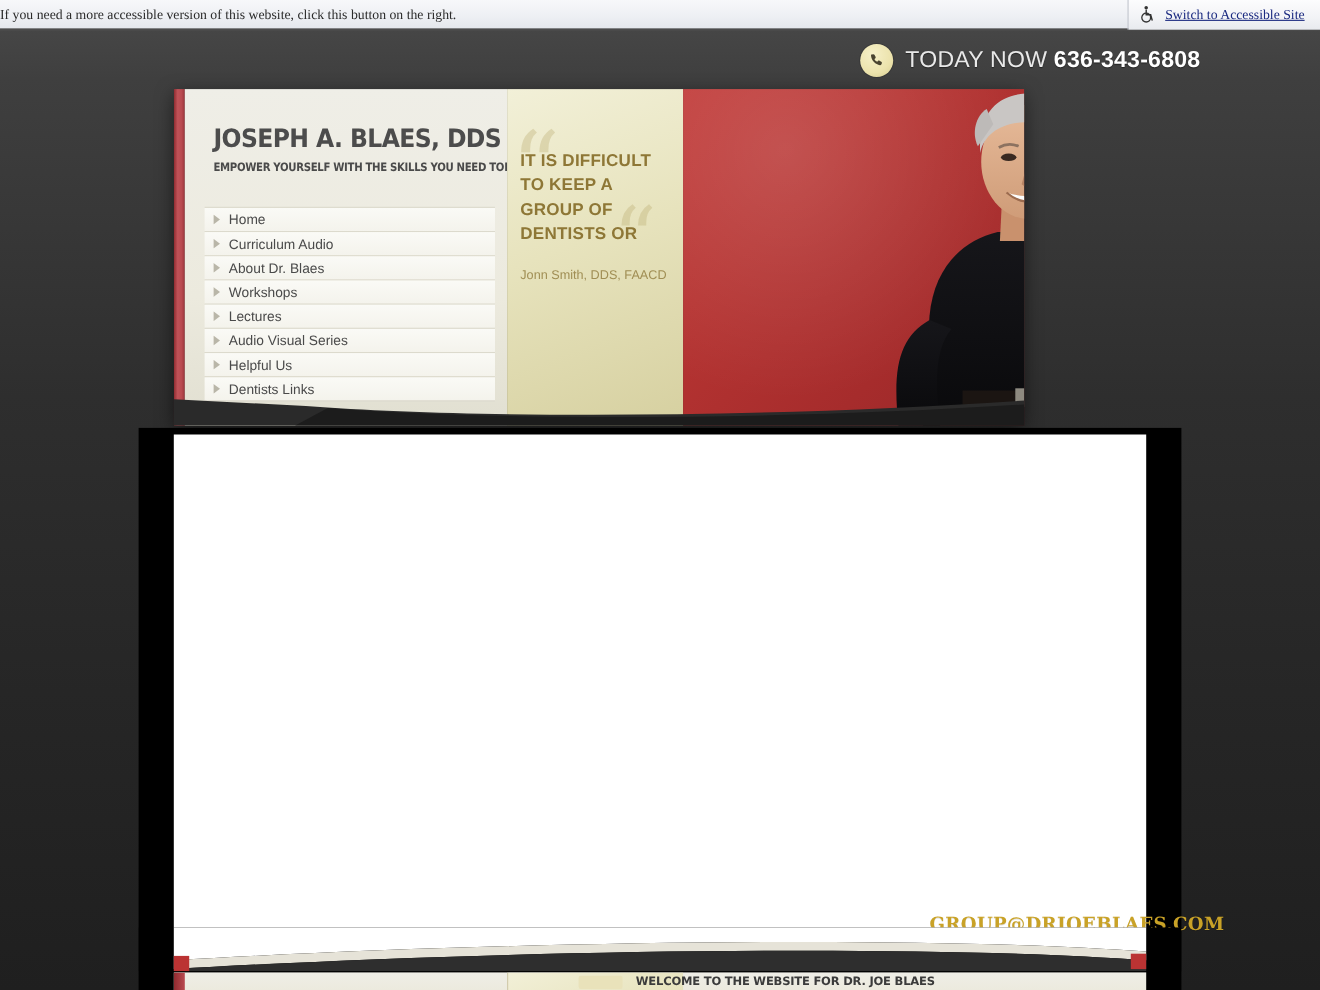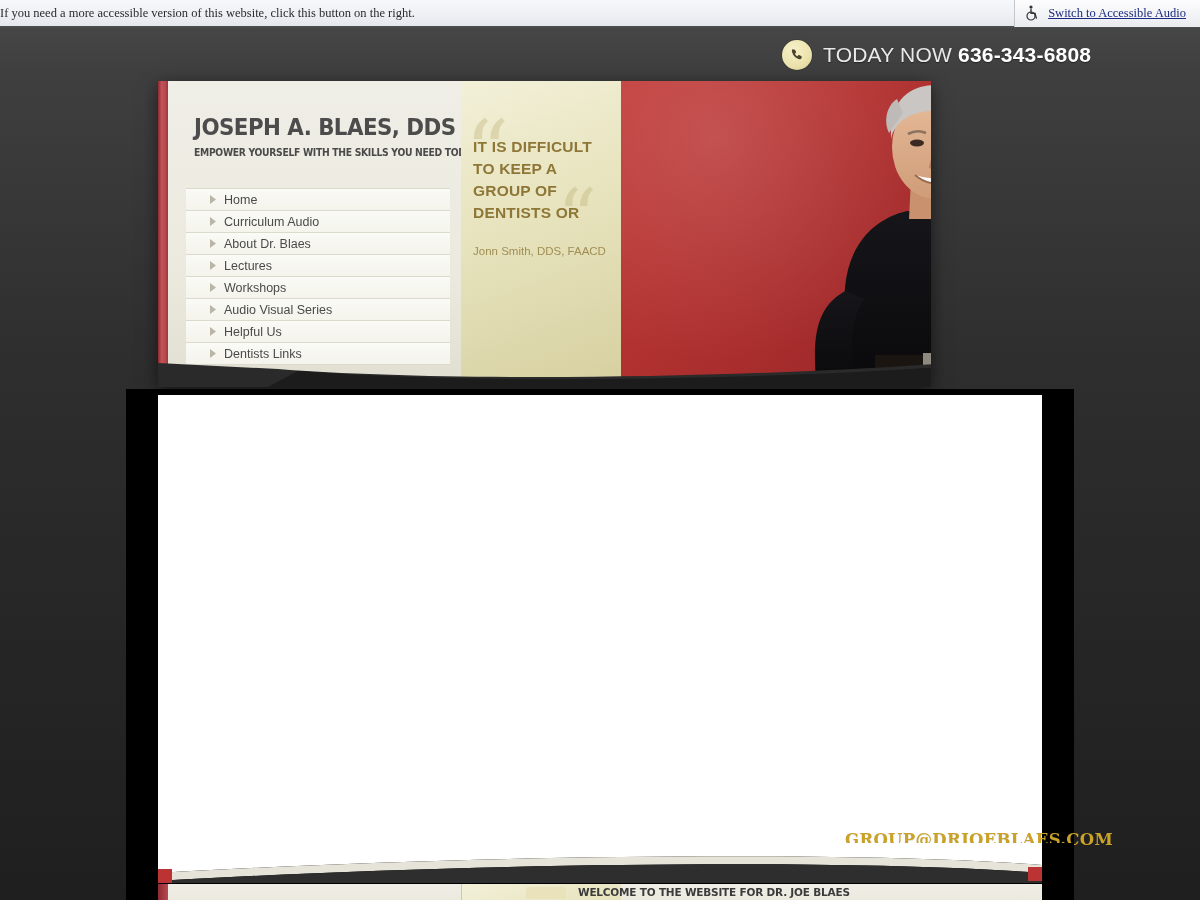--- a/index.html
+++ b/index.html
@@ -89,21 +89,21 @@
     font-family: "DejaVu Sans", sans-serif;
     font-weight: bold; font-size: 10.5px; letter-spacing: -0.35px;
     color: #4a4a4a; transform: scaleX(.88); transform-origin: left center;
     white-space: nowrap;
   }
   #nav { position: absolute; left: 18px; top: 107px; width: 264px; }
   .nav-item {
     height: 21px; display: flex; align-items: center;
     border-bottom: 1px solid #dcdacd;
     background: linear-gradient(180deg,#fafaf6 0%,#f4f3ec 100%);
-    cursor: pointer; padding-left: 20px;
+    cursor: pointer; padding-left: 4px;
   }
   .nav-item:first-child { border-top: 1px solid #dcdacd; }
   .nav-arrow { width: 14px; display: flex; justify-content: center; }
   .nav-arrow svg { width: 6px; height: 9px; display:block; }
   .nav-label {
     font-size: 12.5px; color: #4a4a4a; padding-left: 4px;
     font-family: "Liberation Sans", sans-serif;
   }
 
   
@@ -217,21 +217,21 @@
     <div id="access-msg">If you need a more accessible version of this website, click this button on the right.</div>
     <div id="access-btn">
       <span class="wc">
         <svg viewBox="0 0 14 16" xmlns="http://www.w3.org/2000/svg">
           <circle cx="6" cy="2" r="1.6" fill="#333"></circle>
           <path d="M6 4.2 L6 8.4 L10 8.4" stroke="#333" stroke-width="1.3" fill="none" stroke-linecap="round"></path>
           <path d="M10 8.4 L11.4 13.2" stroke="#333" stroke-width="1.3" fill="none" stroke-linecap="round"></path>
           <circle cx="6" cy="11" r="4" stroke="#333" stroke-width="1.2" fill="none"></circle>
         </svg>
       </span>
-      <span id="access-link">Switch to Accessible Audio</span>
+      <span id="access-link">Switch to Accessible Site</span>
     </div>
   </div>
 
   <div id="callnow">
     <span id="phone-ico">
       <svg viewBox="0 0 24 24" xmlns="http://www.w3.org/2000/svg">
         <path d="M6.6 3.5c.8-.3 1.6 0 2 .8l1.2 2.2c.4.7.2 1.6-.4 2.1l-1 .8c.6 1.6 2 3 3.6 3.6l.8-1c.5-.6 1.4-.8 2.1-.4l2.2 1.2c.8.4 1.1 1.2.8 2l-.5 1.3c-.3.8-1.1 1.3-2 1.2C9.9 16.7 4.6 11.4 4 5.3c-.1-.9.4-1.7 1.2-2z" fill="#4a4430"></path>
       </svg>
     </span>
     <span id="call-label">
@@ -272,29 +272,29 @@
               </svg>
             </span>
           <span class="nav-label">About Dr. Blaes</span>
         </div>
         <div class="nav-item">
           <span class="nav-arrow">
               <svg viewBox="0 0 6 9">
                 <path d="M0 0 L6 4.5 L0 9 Z" fill="#b9b6a8"></path>
               </svg>
             </span>
+          <span class="nav-label">Workshops</span>
+        </div>
+        <div class="nav-item">
+          <span class="nav-arrow">
+              <svg viewBox="0 0 6 9">
+                <path d="M0 0 L6 4.5 L0 9 Z" fill="#b9b6a8"></path>
+              </svg>
+            </span>
           <span class="nav-label">Lectures</span>
-        </div>
-        <div class="nav-item">
-          <span class="nav-arrow">
-              <svg viewBox="0 0 6 9">
-                <path d="M0 0 L6 4.5 L0 9 Z" fill="#b9b6a8"></path>
-              </svg>
-            </span>
-          <span class="nav-label">Workshops</span>
         </div>
         <div class="nav-item">
           <span class="nav-arrow">
               <svg viewBox="0 0 6 9">
                 <path d="M0 0 L6 4.5 L0 9 Z" fill="#b9b6a8"></path>
               </svg>
             </span>
           <span class="nav-label">Audio Visual Series</span>
         </div>
         <div class="nav-item">

